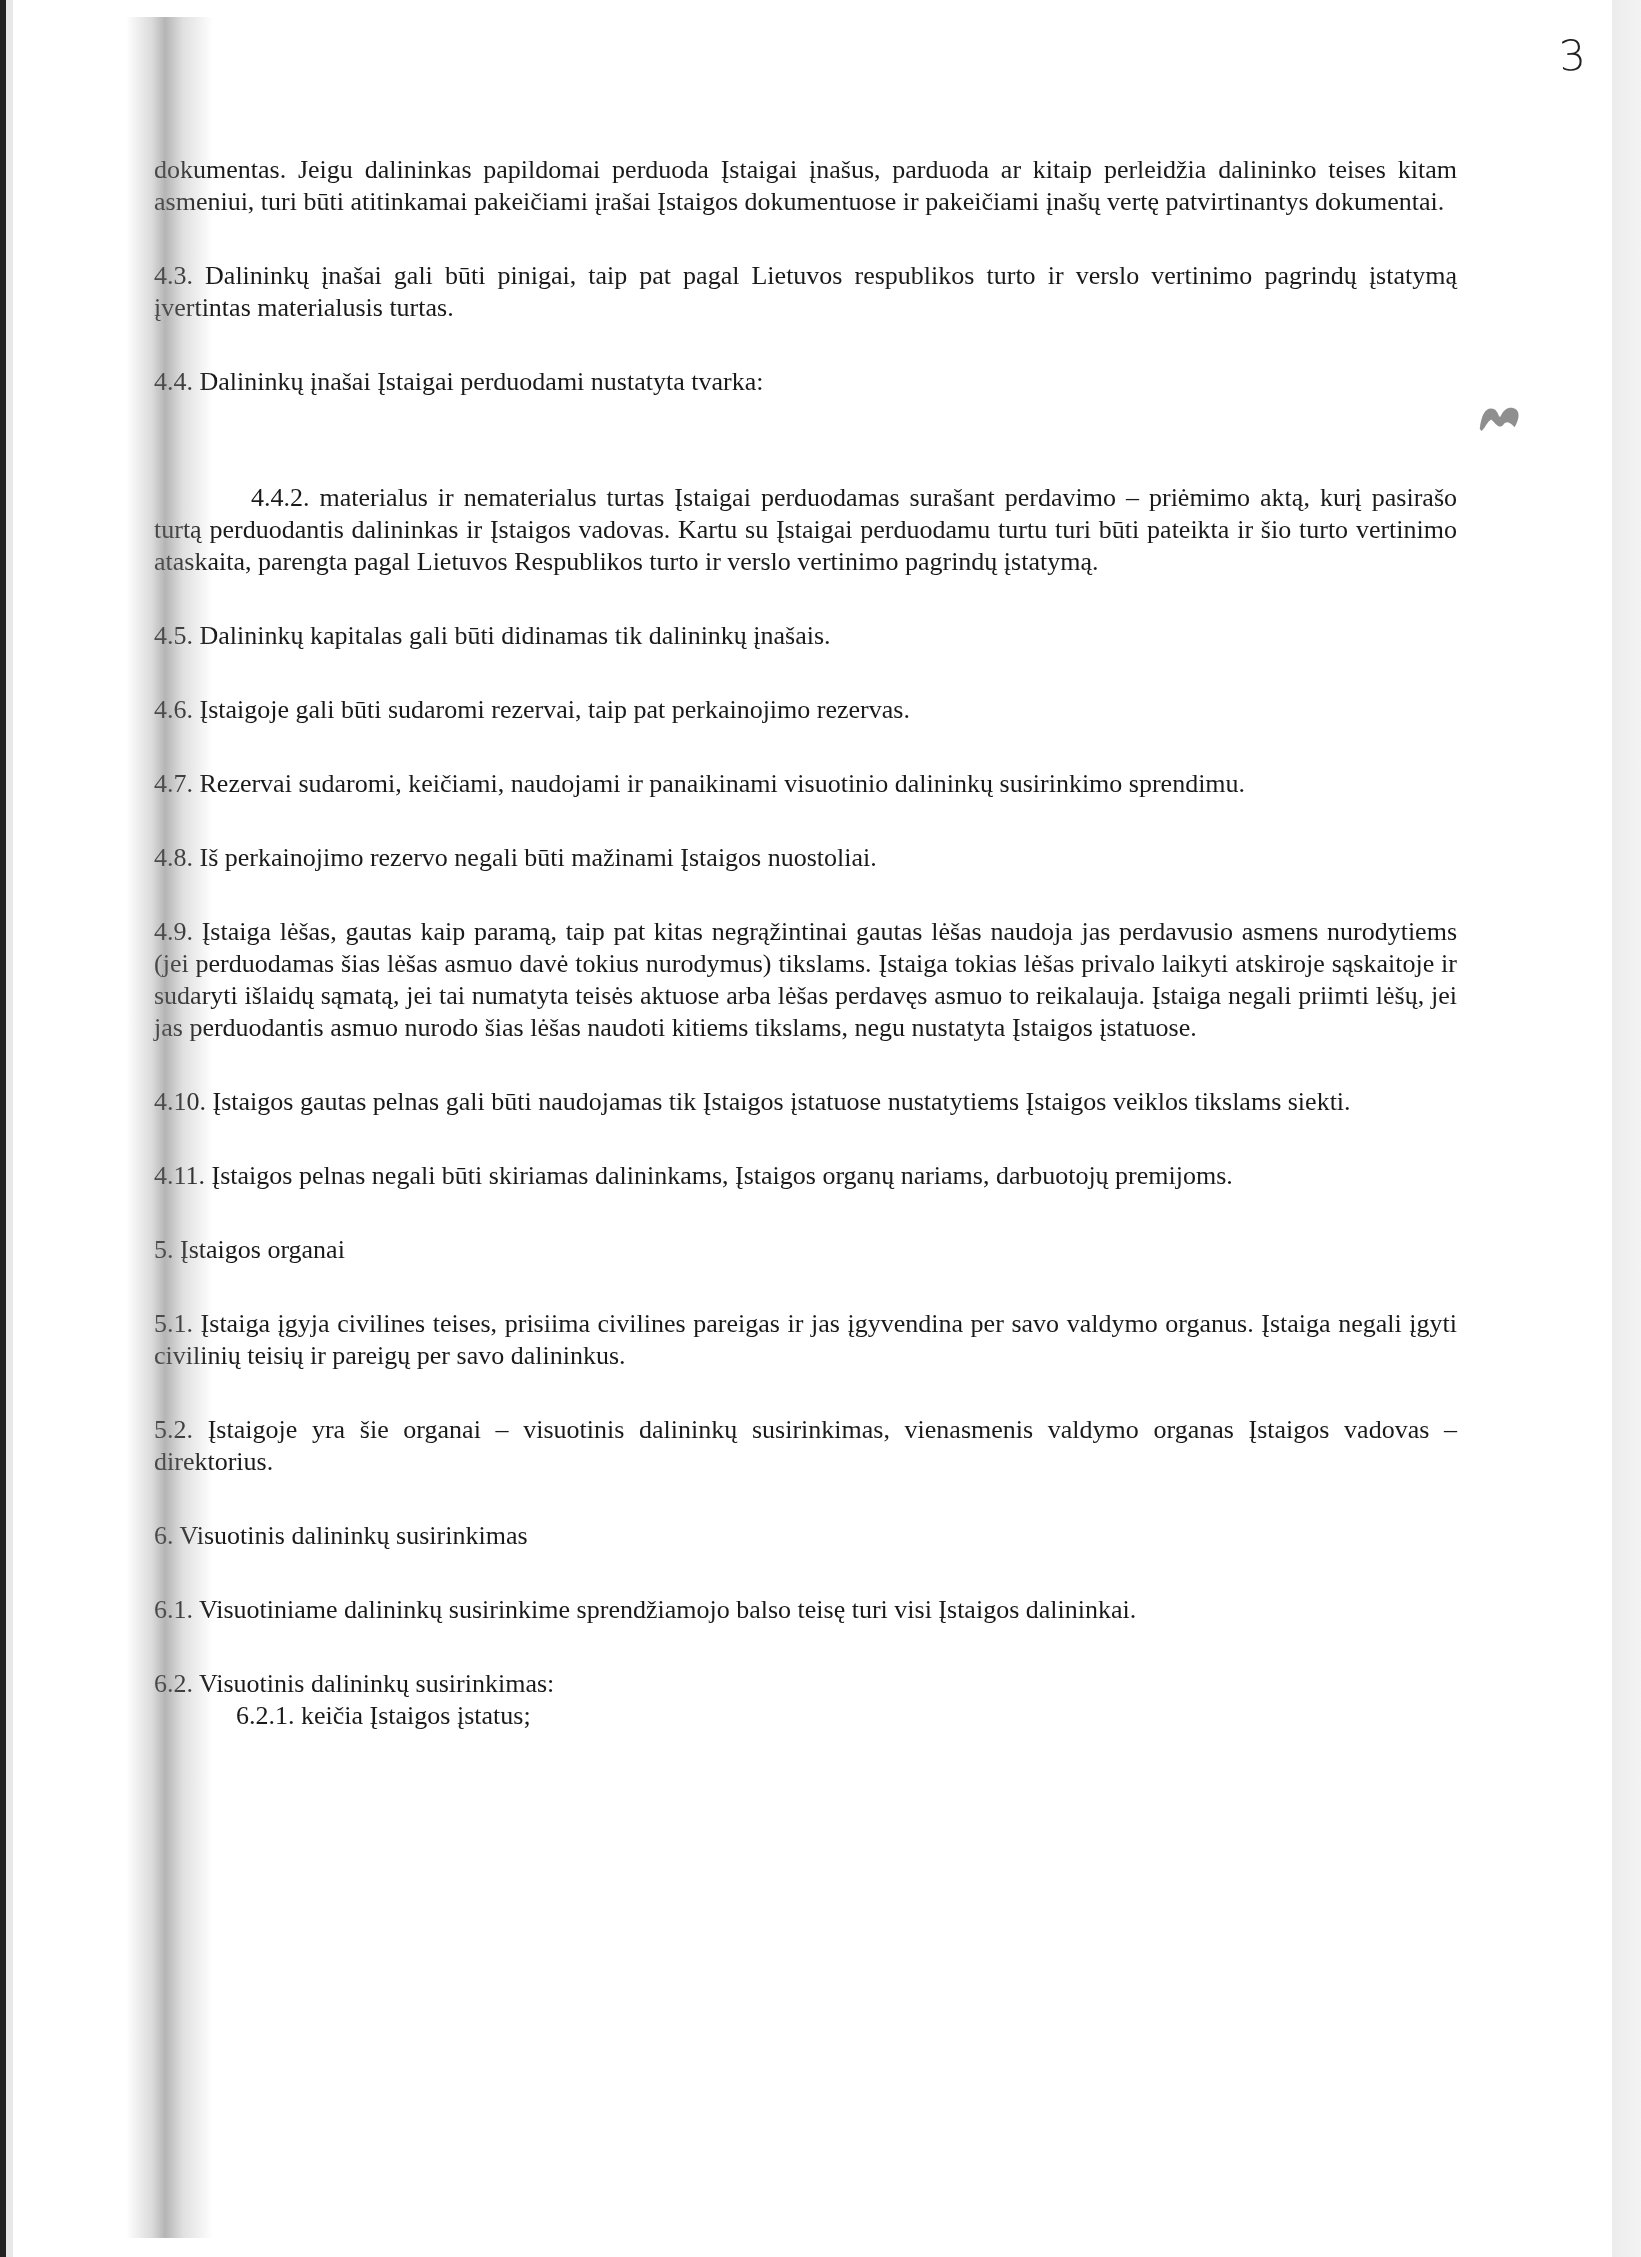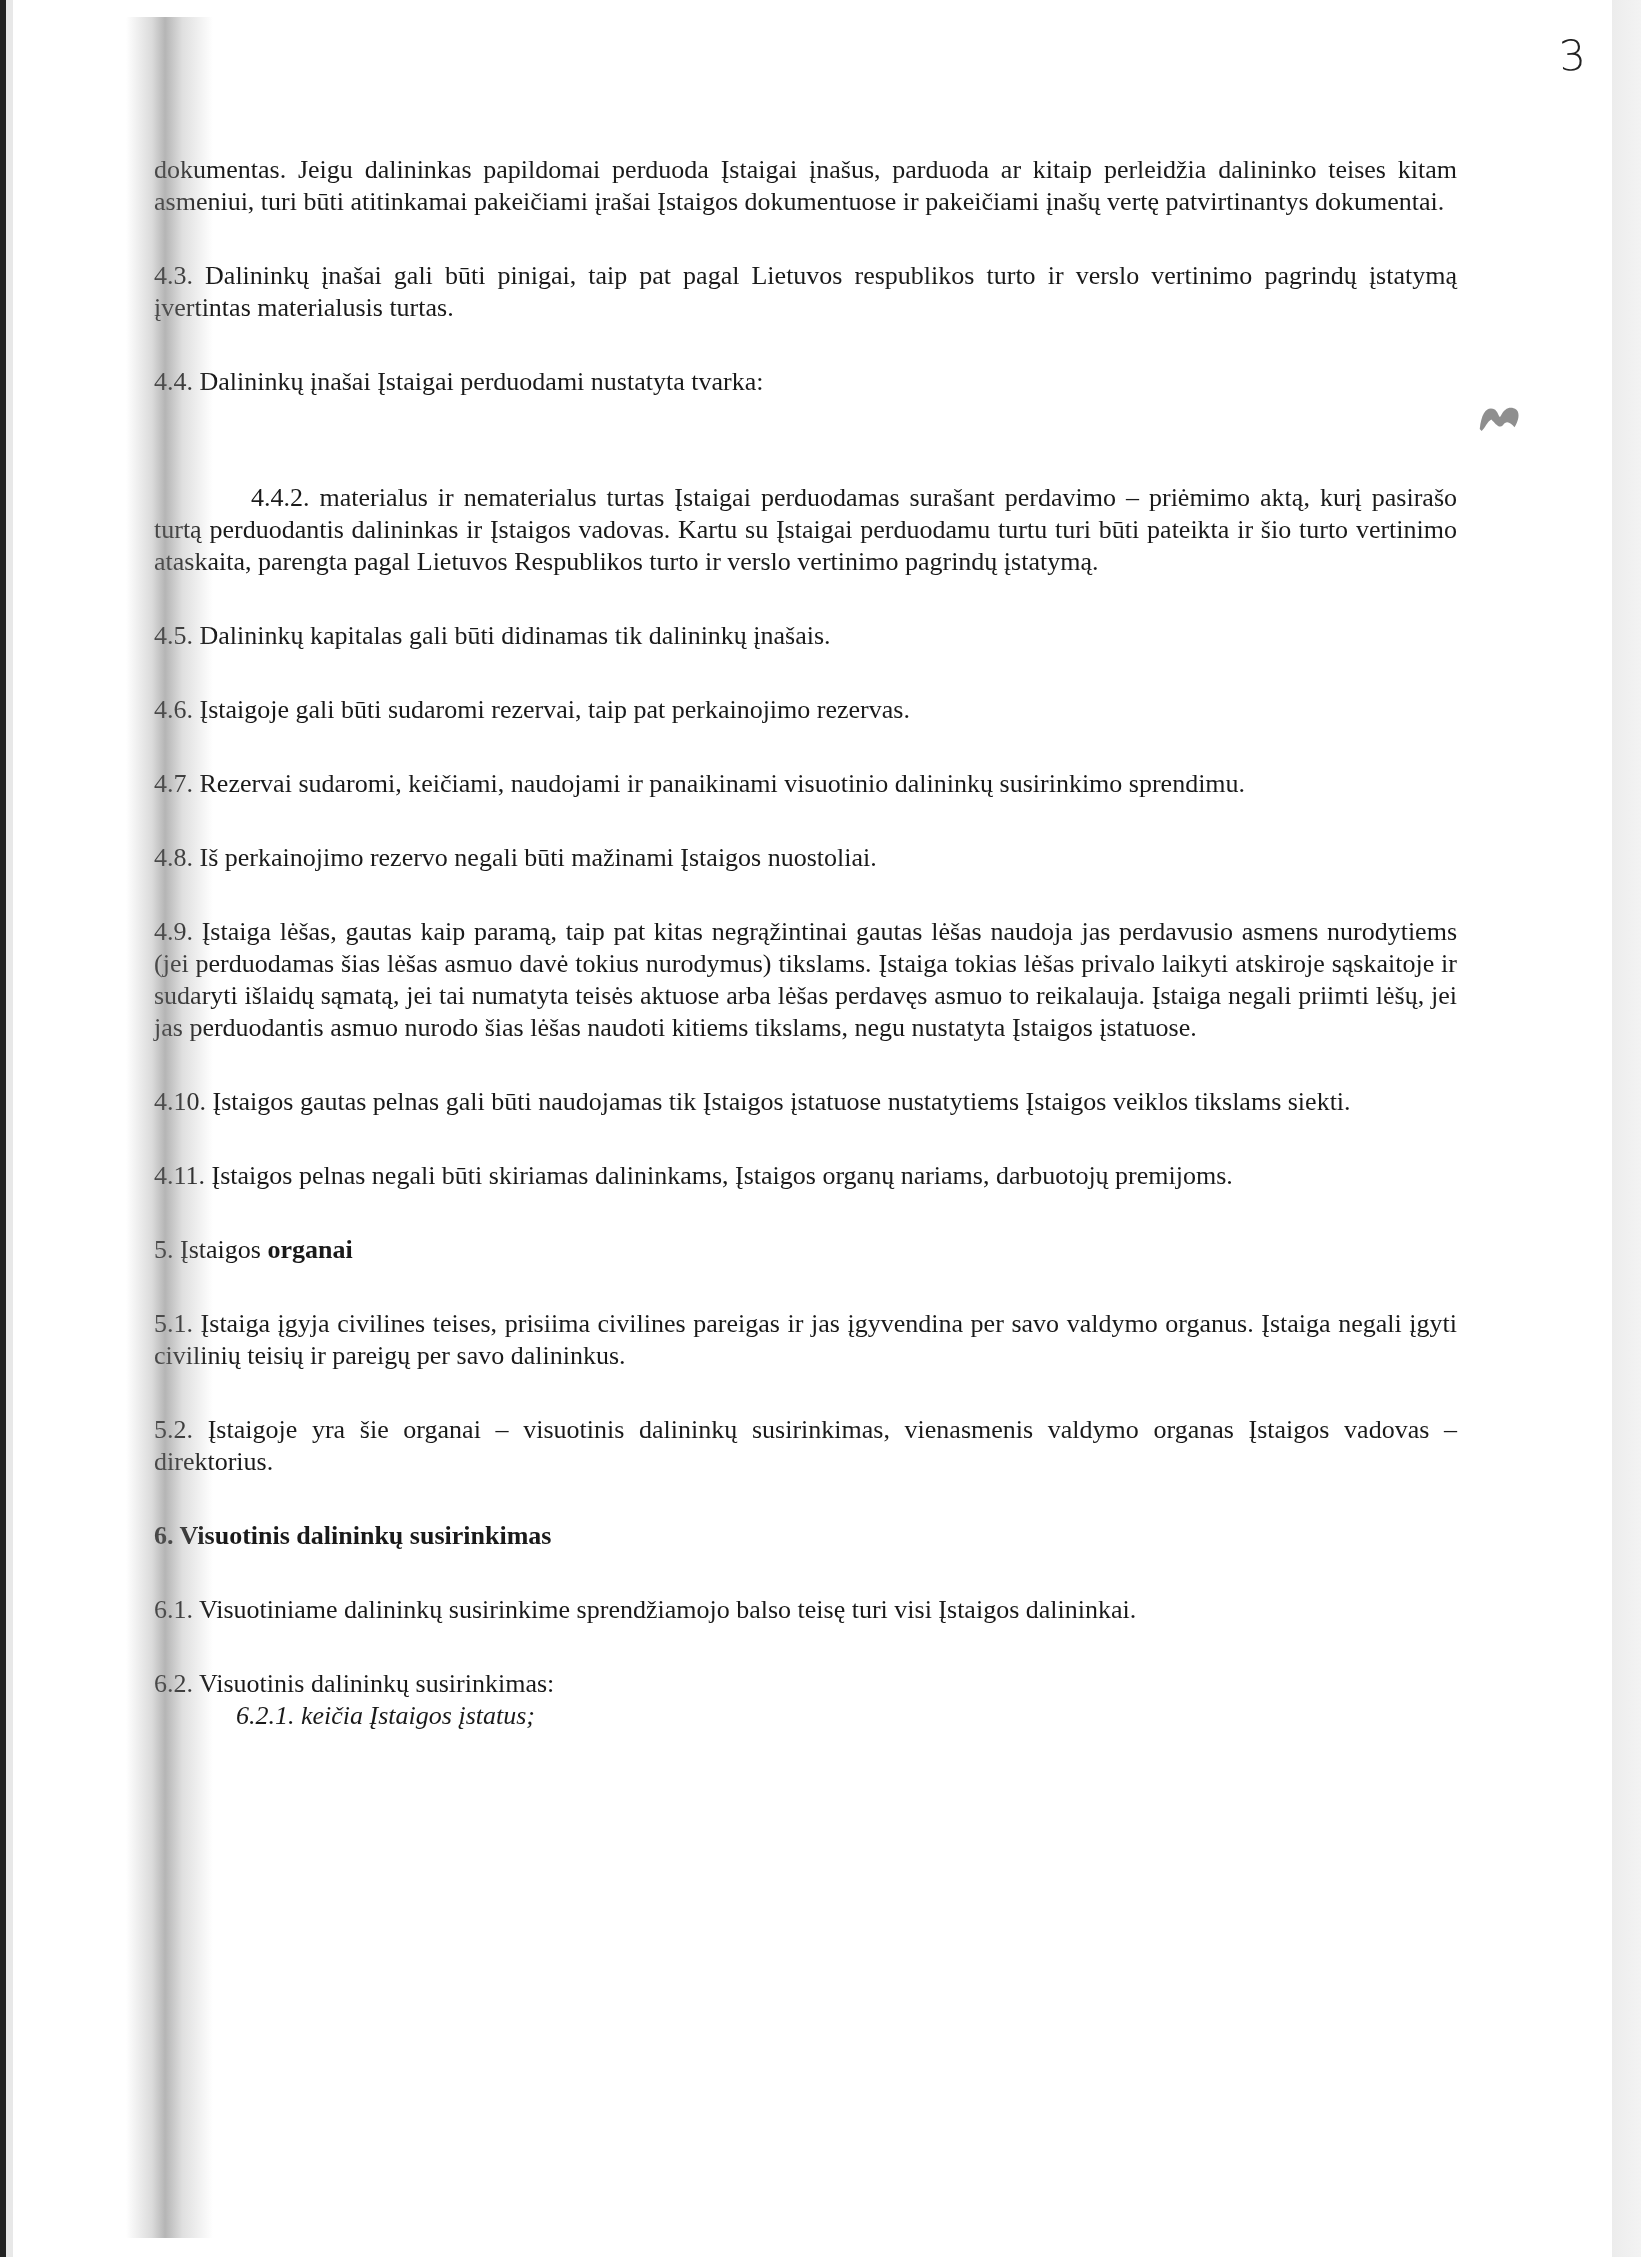--- a/index.html
+++ b/index.html
@@ -46,23 +46,23 @@
     }
     .content {
       position: absolute; left: 154px; top: 154px; width: 1303px;
       font-size: 26px; line-height: 32px;
       z-index: 1;
     }
     .para { margin: 0; text-align: justify; }
     .gap { height: 42px; }
     .indent-item { padding-left: 97px; text-indent: 0; }
     .indent-first { text-indent: 97px; }
-    .sub-list { padding-left: 82px; font-style: italic; }
+    .sub-list { padding-left: 82px; }
     .heading { margin: 0; font-weight: normal; font-size: 26px; }
-    .heading b { font-weight: bold; }
+    .heading b { font-weight: normal; }
     .last-line-left { text-align-last: left; }
   </style>
 </head>
 <body>
 
 <div class="left-edge"></div>
 <div class="left-edge-light"></div>
 <div class="right-edge"></div>
 <div class="binding-shadow"></div>
 

